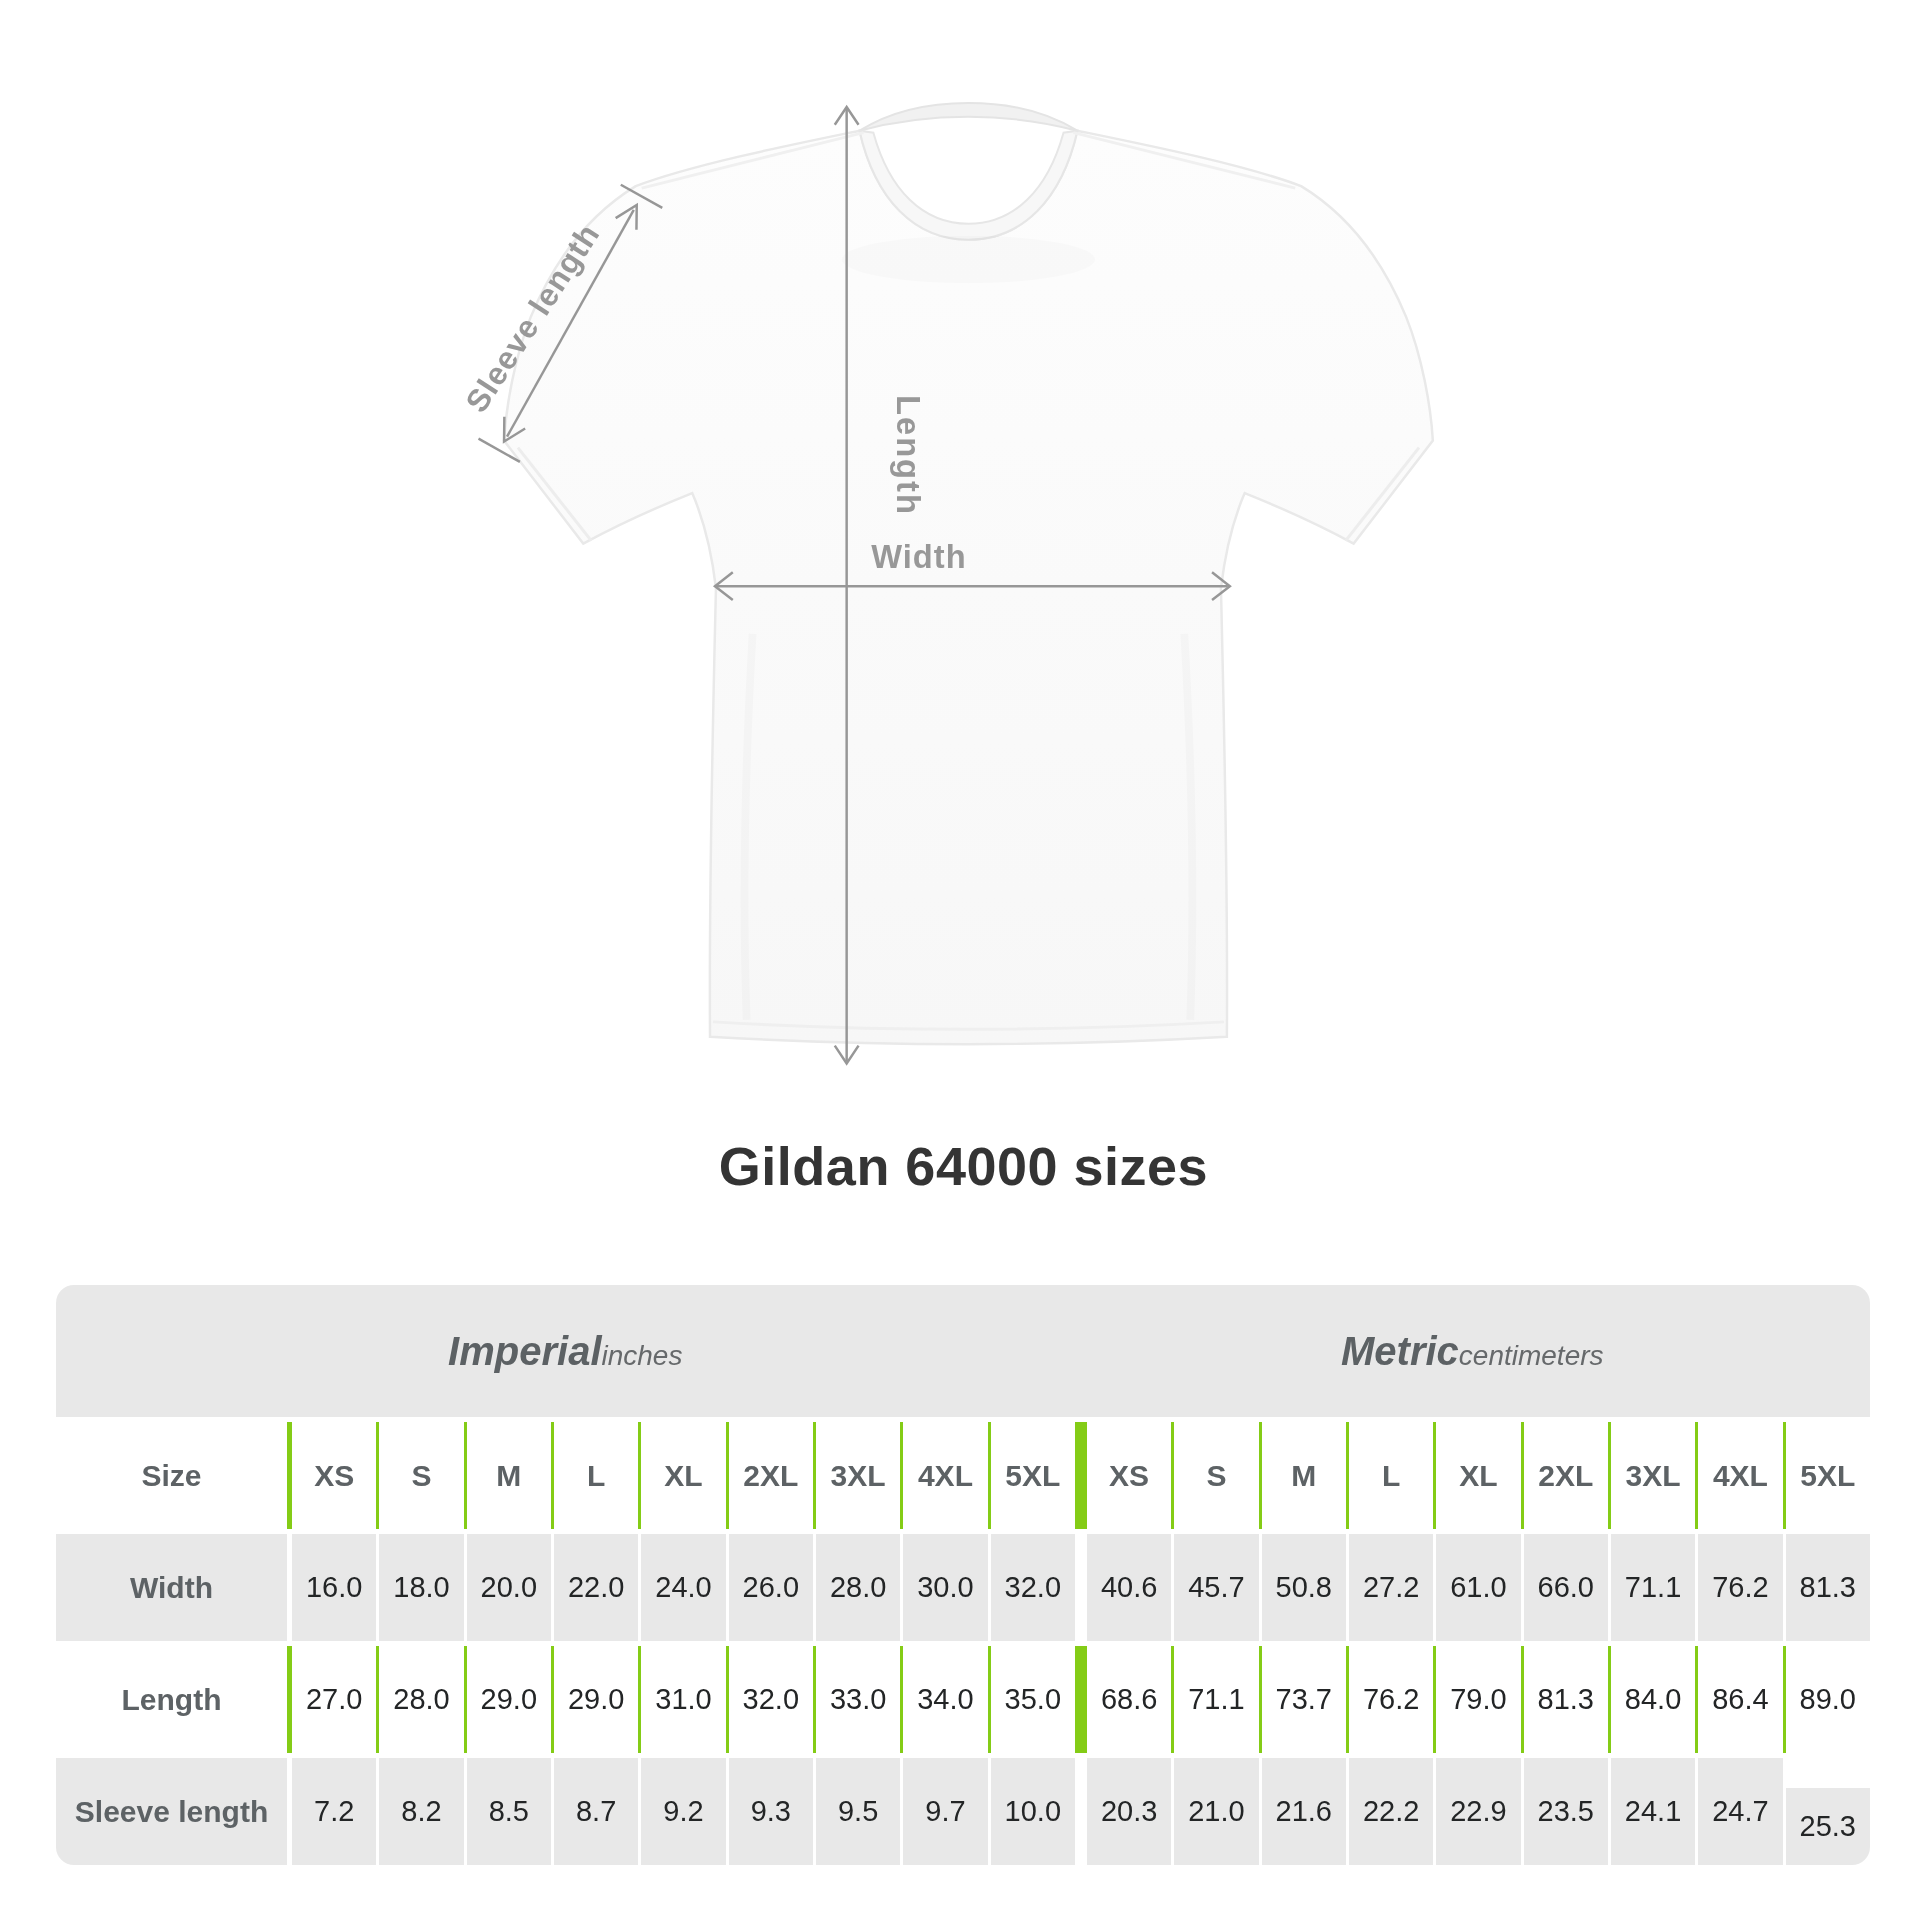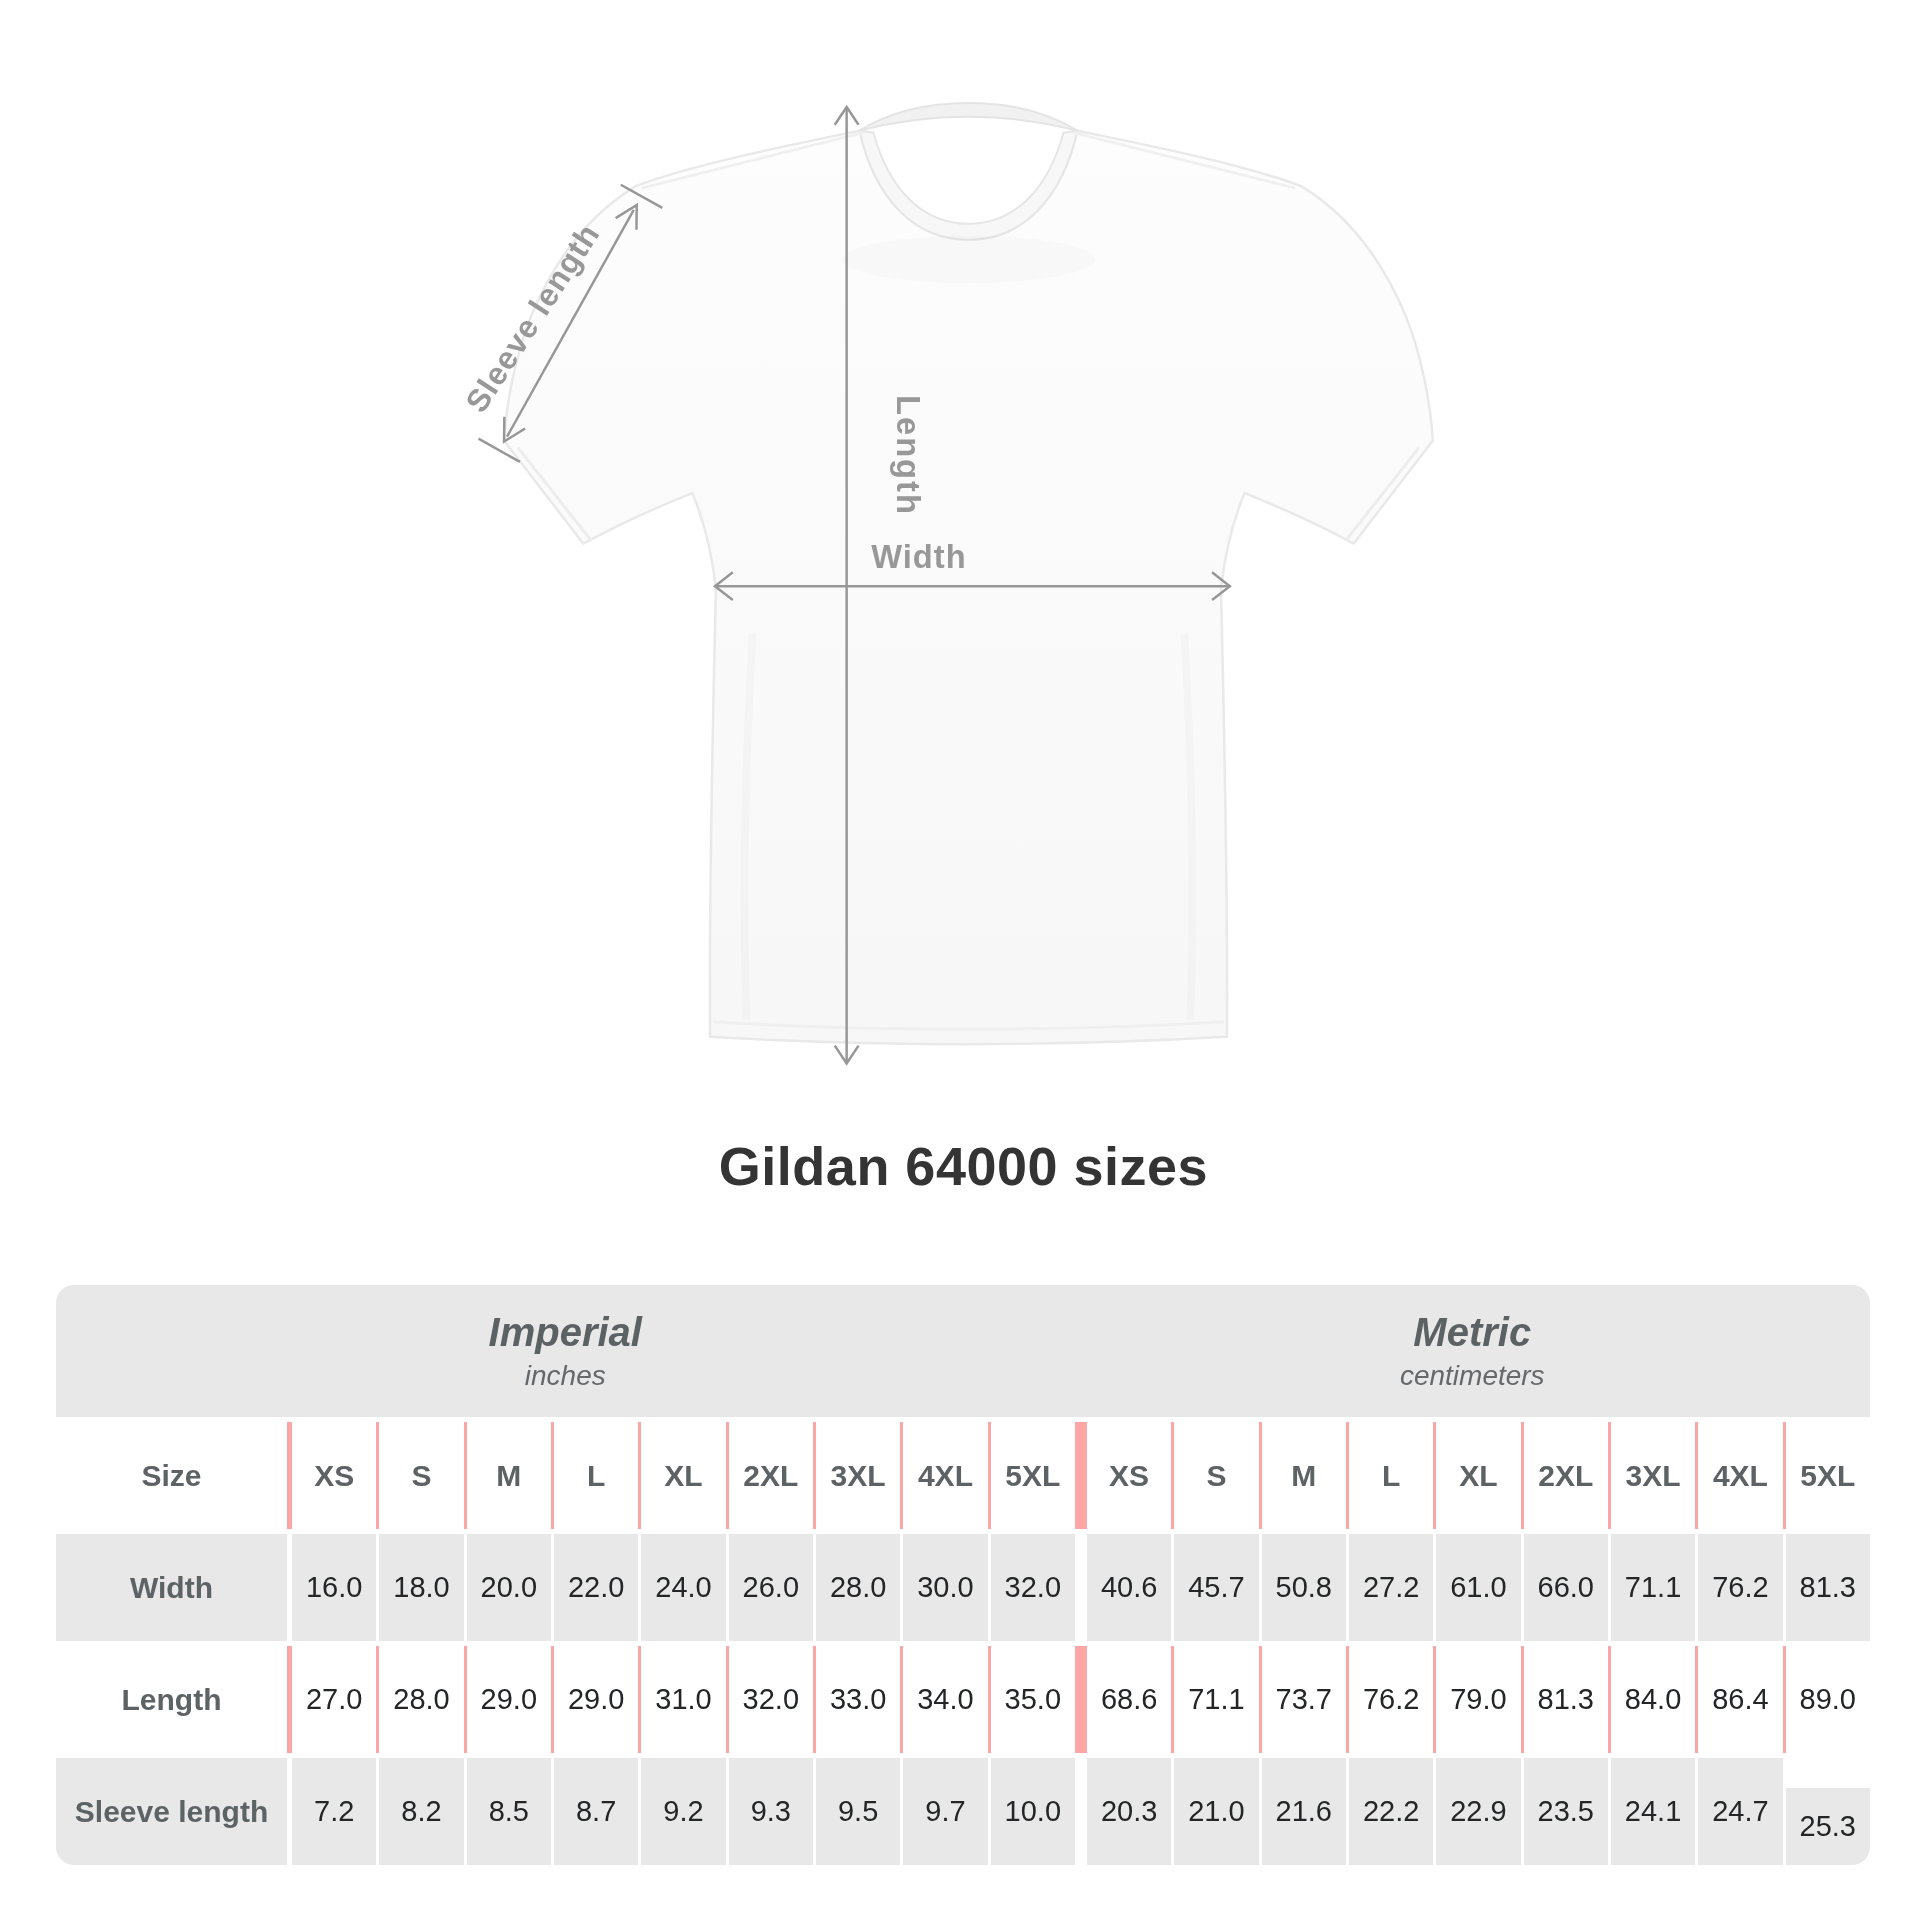--- a/index.html
+++ b/index.html
@@ -12,28 +12,28 @@
   
   .title { position: absolute; top: 1135px; left: 0; width: 100%; text-align: center;
            font-size: 54px; font-weight: 700; color: #343434; letter-spacing: 0.5px; }
   .subtitle { position: absolute; top: 1198px; left: 0; width: 100%; text-align: center;
               font-size: 27px; font-style: italic; color: #595b5d; }
 
   
   .size-table { position: absolute; top: 1285px; left: 56px; width: 1814px; }
 
   .unit-band { display: flex; height: 132px; background: #e8e8e8; border-radius: 18px 18px 0 0; }
-  .band-half { display: flex; flex-direction: column; align-items: center; justify-content: center; }
+  .band-half { display: flex; flex-direction: row; align-items: center; justify-content: center; }
   .band-half.imp { width: 56.15%; }
   .band-half.met { width: 43.85%; }
   .unit-label { font-size: 40px; font-weight: 700; font-style: italic; color: #5c6164; line-height: 1; }
   .unit-sub   { font-size: 28px; font-style: italic; color: #66696b; margin-top: 10px; line-height: 1; }
 
   .t-row { display: flex; height: 107px; margin-top: 5px; }
-  .row-white { background: #fca5a5; }          
+  .row-white { background: #84cc16; }          
   .row-white > .cell { background: #ffffff; }
   .row-gray { background: #ffffff; }           
   .row-gray > .cell { background: #e8e8e8; }
 
   .cell { flex: 1 1 0; margin-left: 3px; display: flex; align-items: center; justify-content: center; }
   .cell-label { flex: 0 0 231px; margin-left: 0; }
   .first-imp { margin-left: 5px; }
   .first-met { margin-left: 12px; }
 
   .head { font-size: 30px; font-weight: 700; color: #5d6265; }

